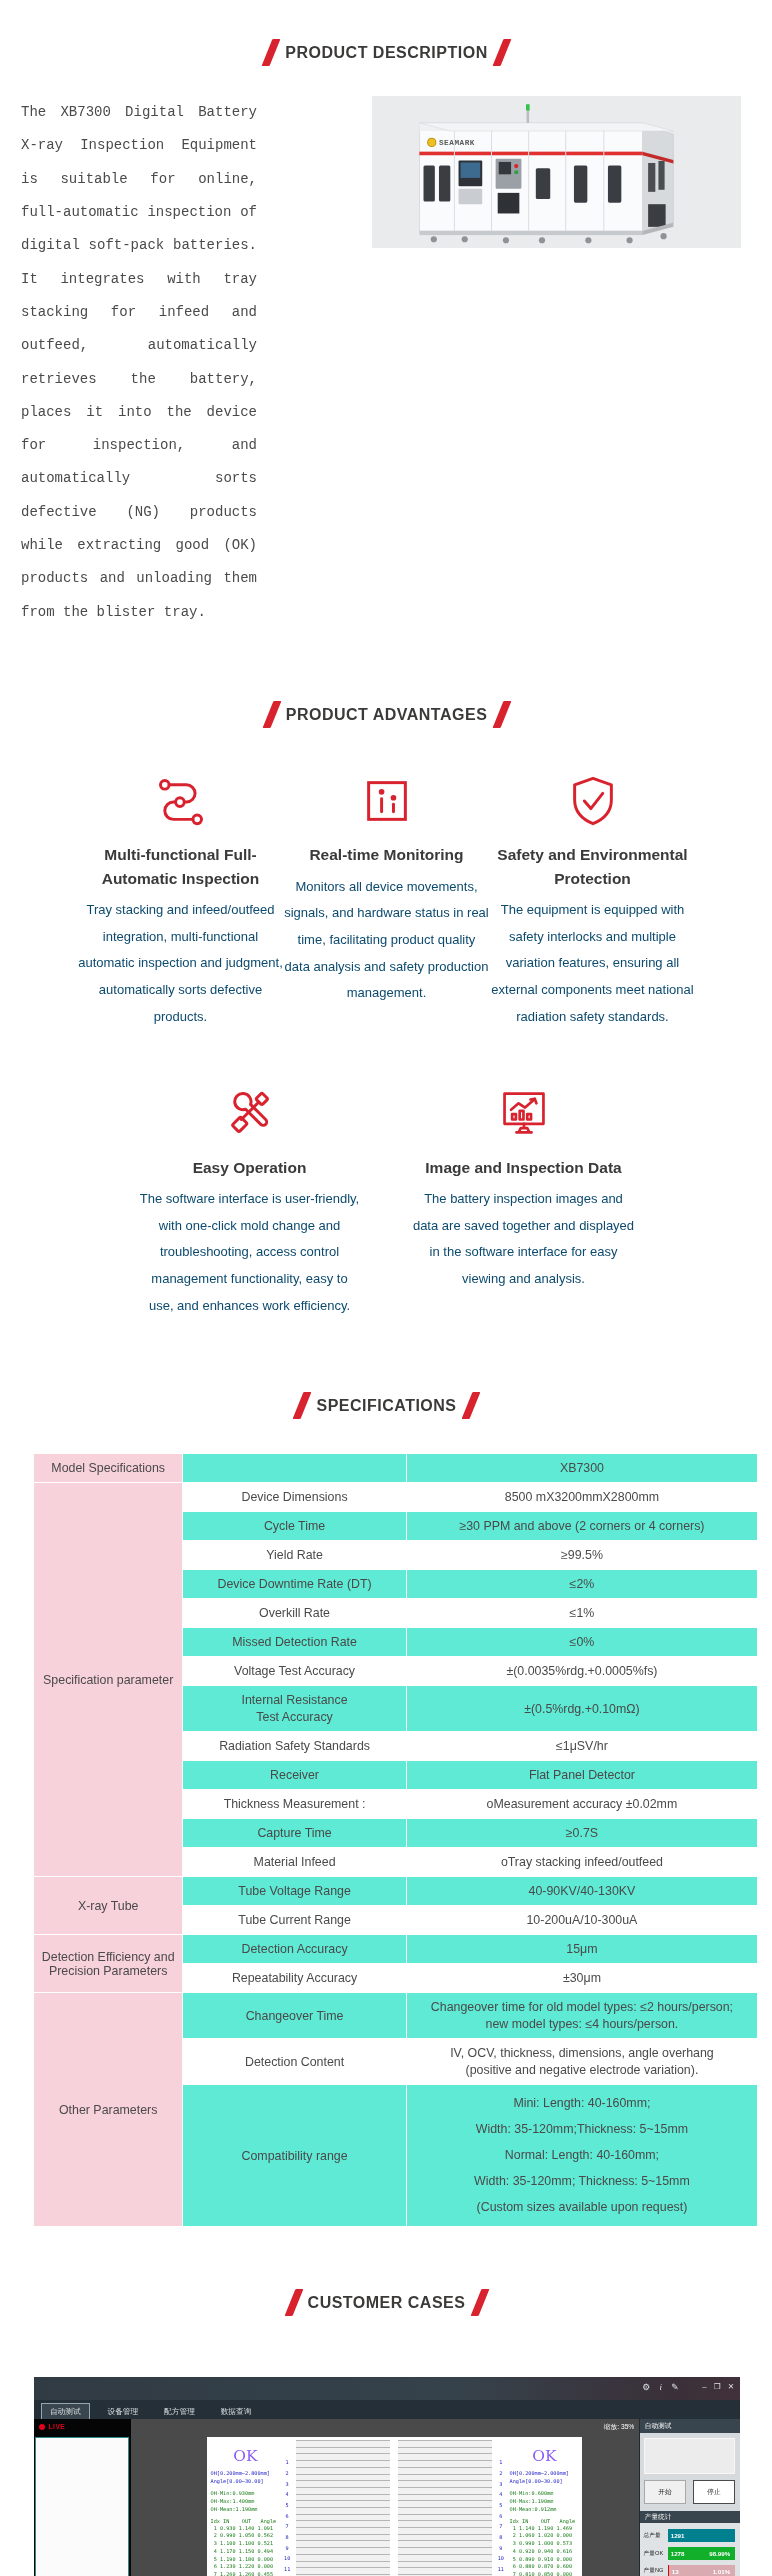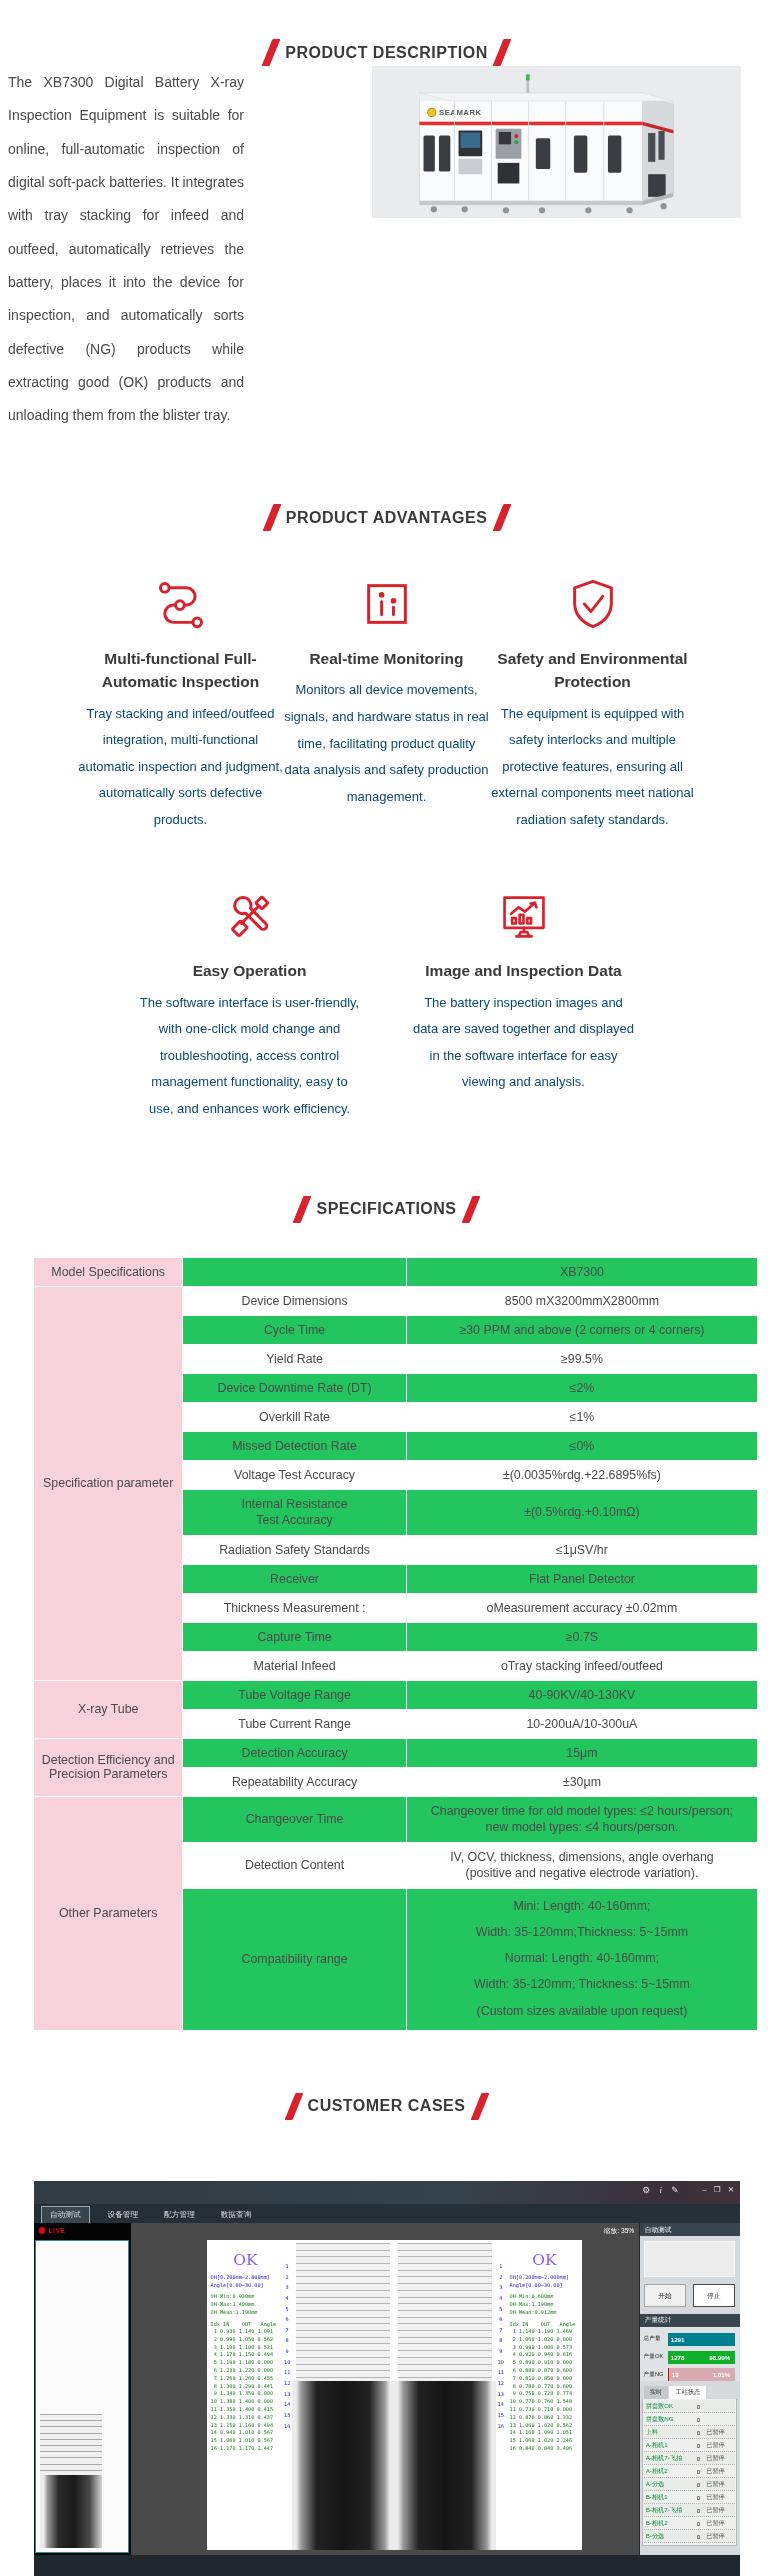--- a/index.html
+++ b/index.html
@@ -6,41 +6,41 @@
   body{width:773px;font-family:"Liberation Sans",sans-serif;color:#3f3f3f;}
   .page{width:773px;height:3319px;overflow:hidden;position:relative;background:#fff;}
 
   
   .sec-title{display:flex;justify-content:center;align-items:center;gap:10.3px;}
   .sec-title h2{margin:0;font-size:16px;font-weight:bold;color:#3b3a39;letter-spacing:0.5px;white-space:nowrap;}
   .slash{display:inline-block;width:7.7px;height:27px;background:#d8232f;transform:skewX(-22deg);border-radius:1px;}
 
   
   .t-desc{margin-top:39px;}
-  .desc-row{display:flex;padding-left:8px;}
+  .desc-row{margin-top:30px;display:flex;padding-left:21px;font-family:Liberation Mono, monospace;}
   .desc-text{width:236px;margin:0;font-size:14px;line-height:2.38;color:#4a4a4a;text-align:justify;}
   .machine-figure{width:369px;height:152px;background:#e9ebed;margin-left:auto;margin-right:32px;}
 
   
   .t-adv{margin-top:72px;}
   .adv-row{display:flex;justify-content:center;}
   .adv-row1{margin-top:44px;}
   .adv-row2{margin-top:54px;gap:52px;}
   .adv-card{width:206px;text-align:center;}
   .adv-card.narrow{width:222px;}
   .adv-icon{height:58px;display:flex;align-items:center;justify-content:center;}
   .adv-title{margin-top:13.4px;font-size:15.5px;font-weight:bold;color:#3a3a3a;line-height:1.5;}
   .adv-text{margin-top:7.2px;font-size:13px;color:#0c4a6e;line-height:2.05;}
 
   
   .t-spec{margin-top:73px;}
   table.spec{margin:34px 33px 0;width:706px;border-collapse:separate;border-spacing:1.5px;table-layout:fixed;}
   table.spec td{font-size:12.4px;text-align:center;vertical-align:middle;color:#4a4a4a;padding:1px 5.2px;}
   td.cell-group{background:#f8d2da;color:#3f3f3f;width:138px;}
-  tr.r-gray td.c2,tr.r-gray td.c3{background:#22c55e;}
+  tr.r-gray td.c2,tr.r-gray td.c3{background:#5eead4;}
   tr.r-white td.c2,tr.r-white td.c3{background:#ffffff;}
   td.c2{width:212px;height:26px;}
   td.c3{width:340px;}
   tr.tall80 td.c2,tr.tall80 td.c3{height:43px;}
   tr.tall270 td.c2,tr.tall270 td.c3{height:138px;}
   .two-line span{display:block;line-height:1.35;}
   .compat div{line-height:1.45;margin:8.2px 0;}
 
   
   .t-cc{margin-top:62px;}
@@ -202,21 +202,21 @@
         <div class="adv-text">Monitors all device movements, signals, and hardware status in real time, facilitating product quality data analysis and safety production management.</div>
       </div>
       <div class="adv-card">
         <div class="adv-icon">
           <svg width="54" height="54" viewBox="0 0 100 100" fill="none" stroke="#d8232f" stroke-width="5.5" stroke-linecap="round" stroke-linejoin="round">
             <path d="M50 8 L84 20 V48 c0 22 -15 36 -34 44 C31 84 16 70 16 48 V20 Z"></path>
             <path d="M34 50 l12 14 l22 -28"></path>
           </svg>
         </div>
         <div class="adv-title">Safety and Environmental Protection</div>
-        <div class="adv-text">The equipment is equipped with safety interlocks and multiple protective features, ensuring all external components meet national radiation safety standards.</div>
+        <div class="adv-text">The equipment is equipped with safety interlocks and multiple variation features, ensuring all external components meet national radiation safety standards.</div>
       </div>
     </div>
     <div class="adv-row adv-row2">
       <div class="adv-card narrow">
         <div class="adv-icon">
           <svg width="54" height="54" viewBox="0 0 100 100" fill="none" stroke="#d8232f" stroke-width="5.5" stroke-linecap="round" stroke-linejoin="round">
             <path d="M38 14 a15 15 0 1 0 4 29 L70 71 a6 6 0 0 0 9 -9 L51 34 a15 15 0 0 0 -13 -20 Z"></path>
             <rect x="64" y="16" width="16" height="16" rx="3" transform="rotate(45 72 24)"></rect>
             <path d="M66 30 L34 62"></path>
             <rect x="22" y="60" width="18" height="22" rx="3" transform="rotate(45 31 71)"></rect>
@@ -276,21 +276,21 @@
       <tr class="r-white">
         <td class="c2">Overkill Rate</td>
         <td class="c3">≤1%</td>
       </tr>
       <tr class="r-gray">
         <td class="c2">Missed Detection Rate</td>
         <td class="c3">≤0%</td>
       </tr>
       <tr class="r-white">
         <td class="c2">Voltage Test Accuracy</td>
-        <td class="c3">±(0.0035%rdg.+22.6895%fs)</td>
+        <td class="c3">±(0.0035%rdg.+0.0005%fs)</td>
       </tr>
       <tr class="r-gray tall80">
         <td class="c2 two-line">
           <span>Internal Resistance</span>
               <span>Test Accuracy</span>
         </td>
         <td class="c3">±(0.5%rdg.+0.10mΩ)</td>
       </tr>
       <tr class="r-white">
         <td class="c2">Radiation Safety Standards</td>

